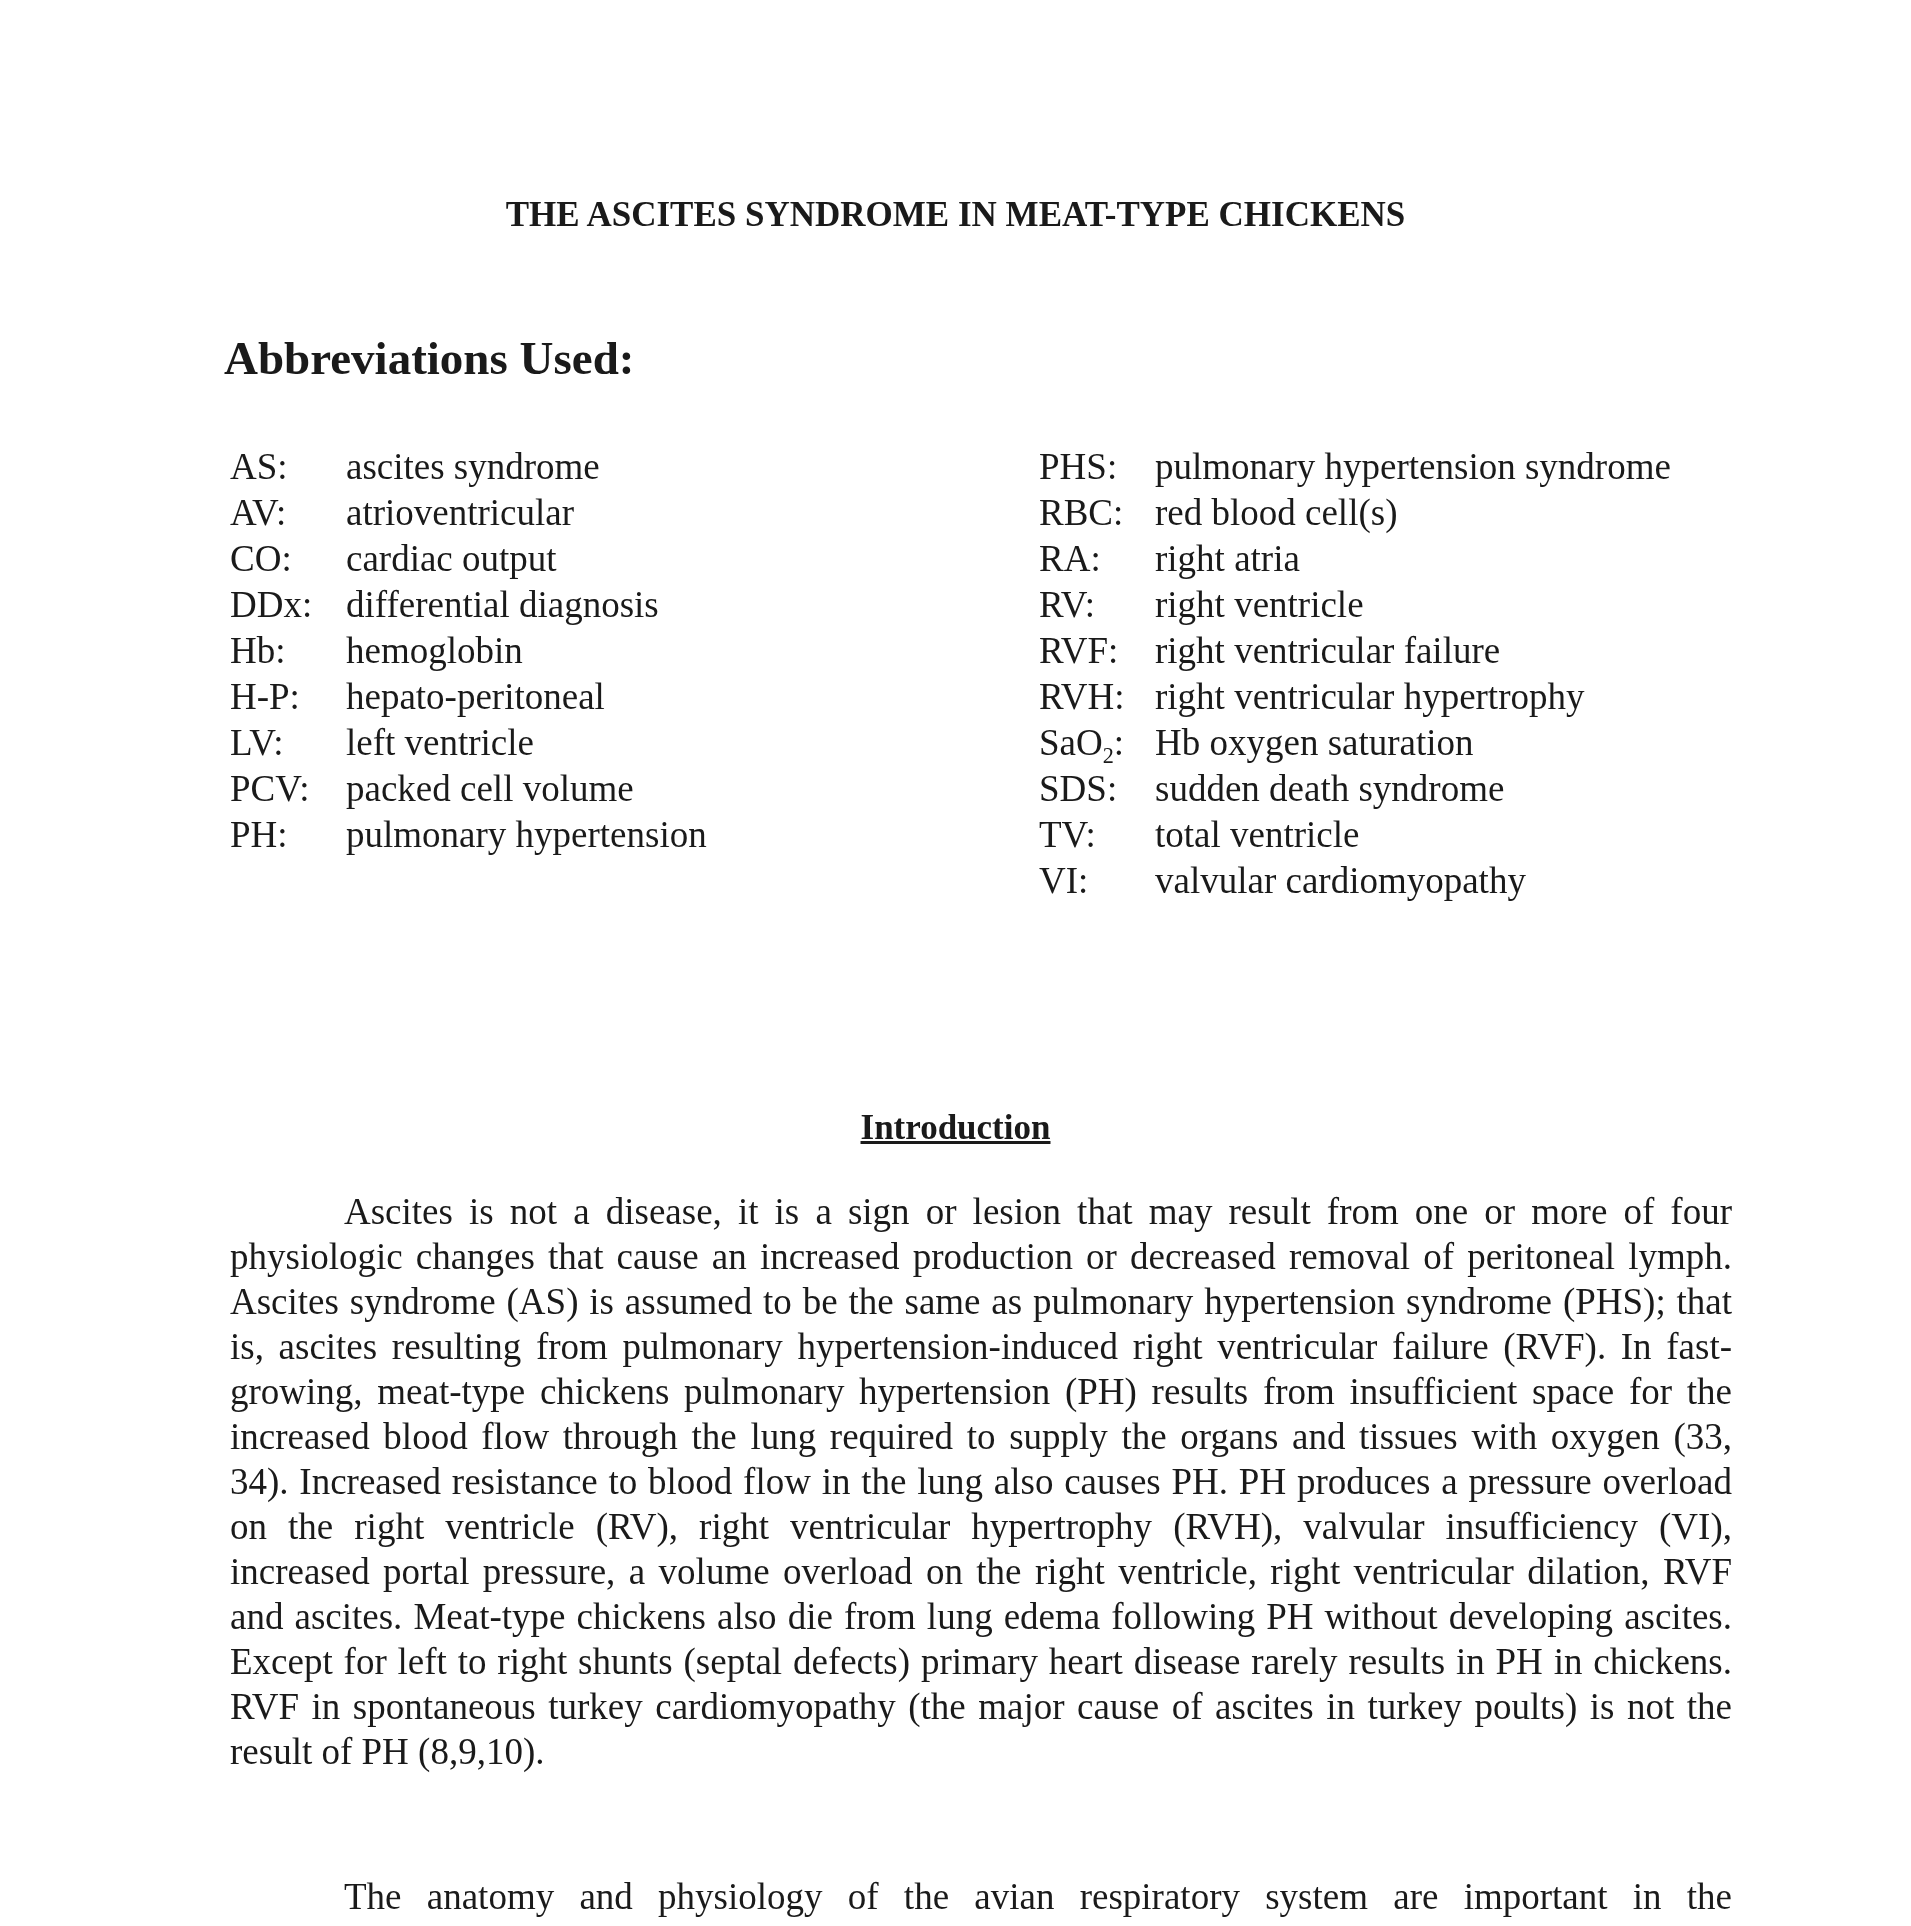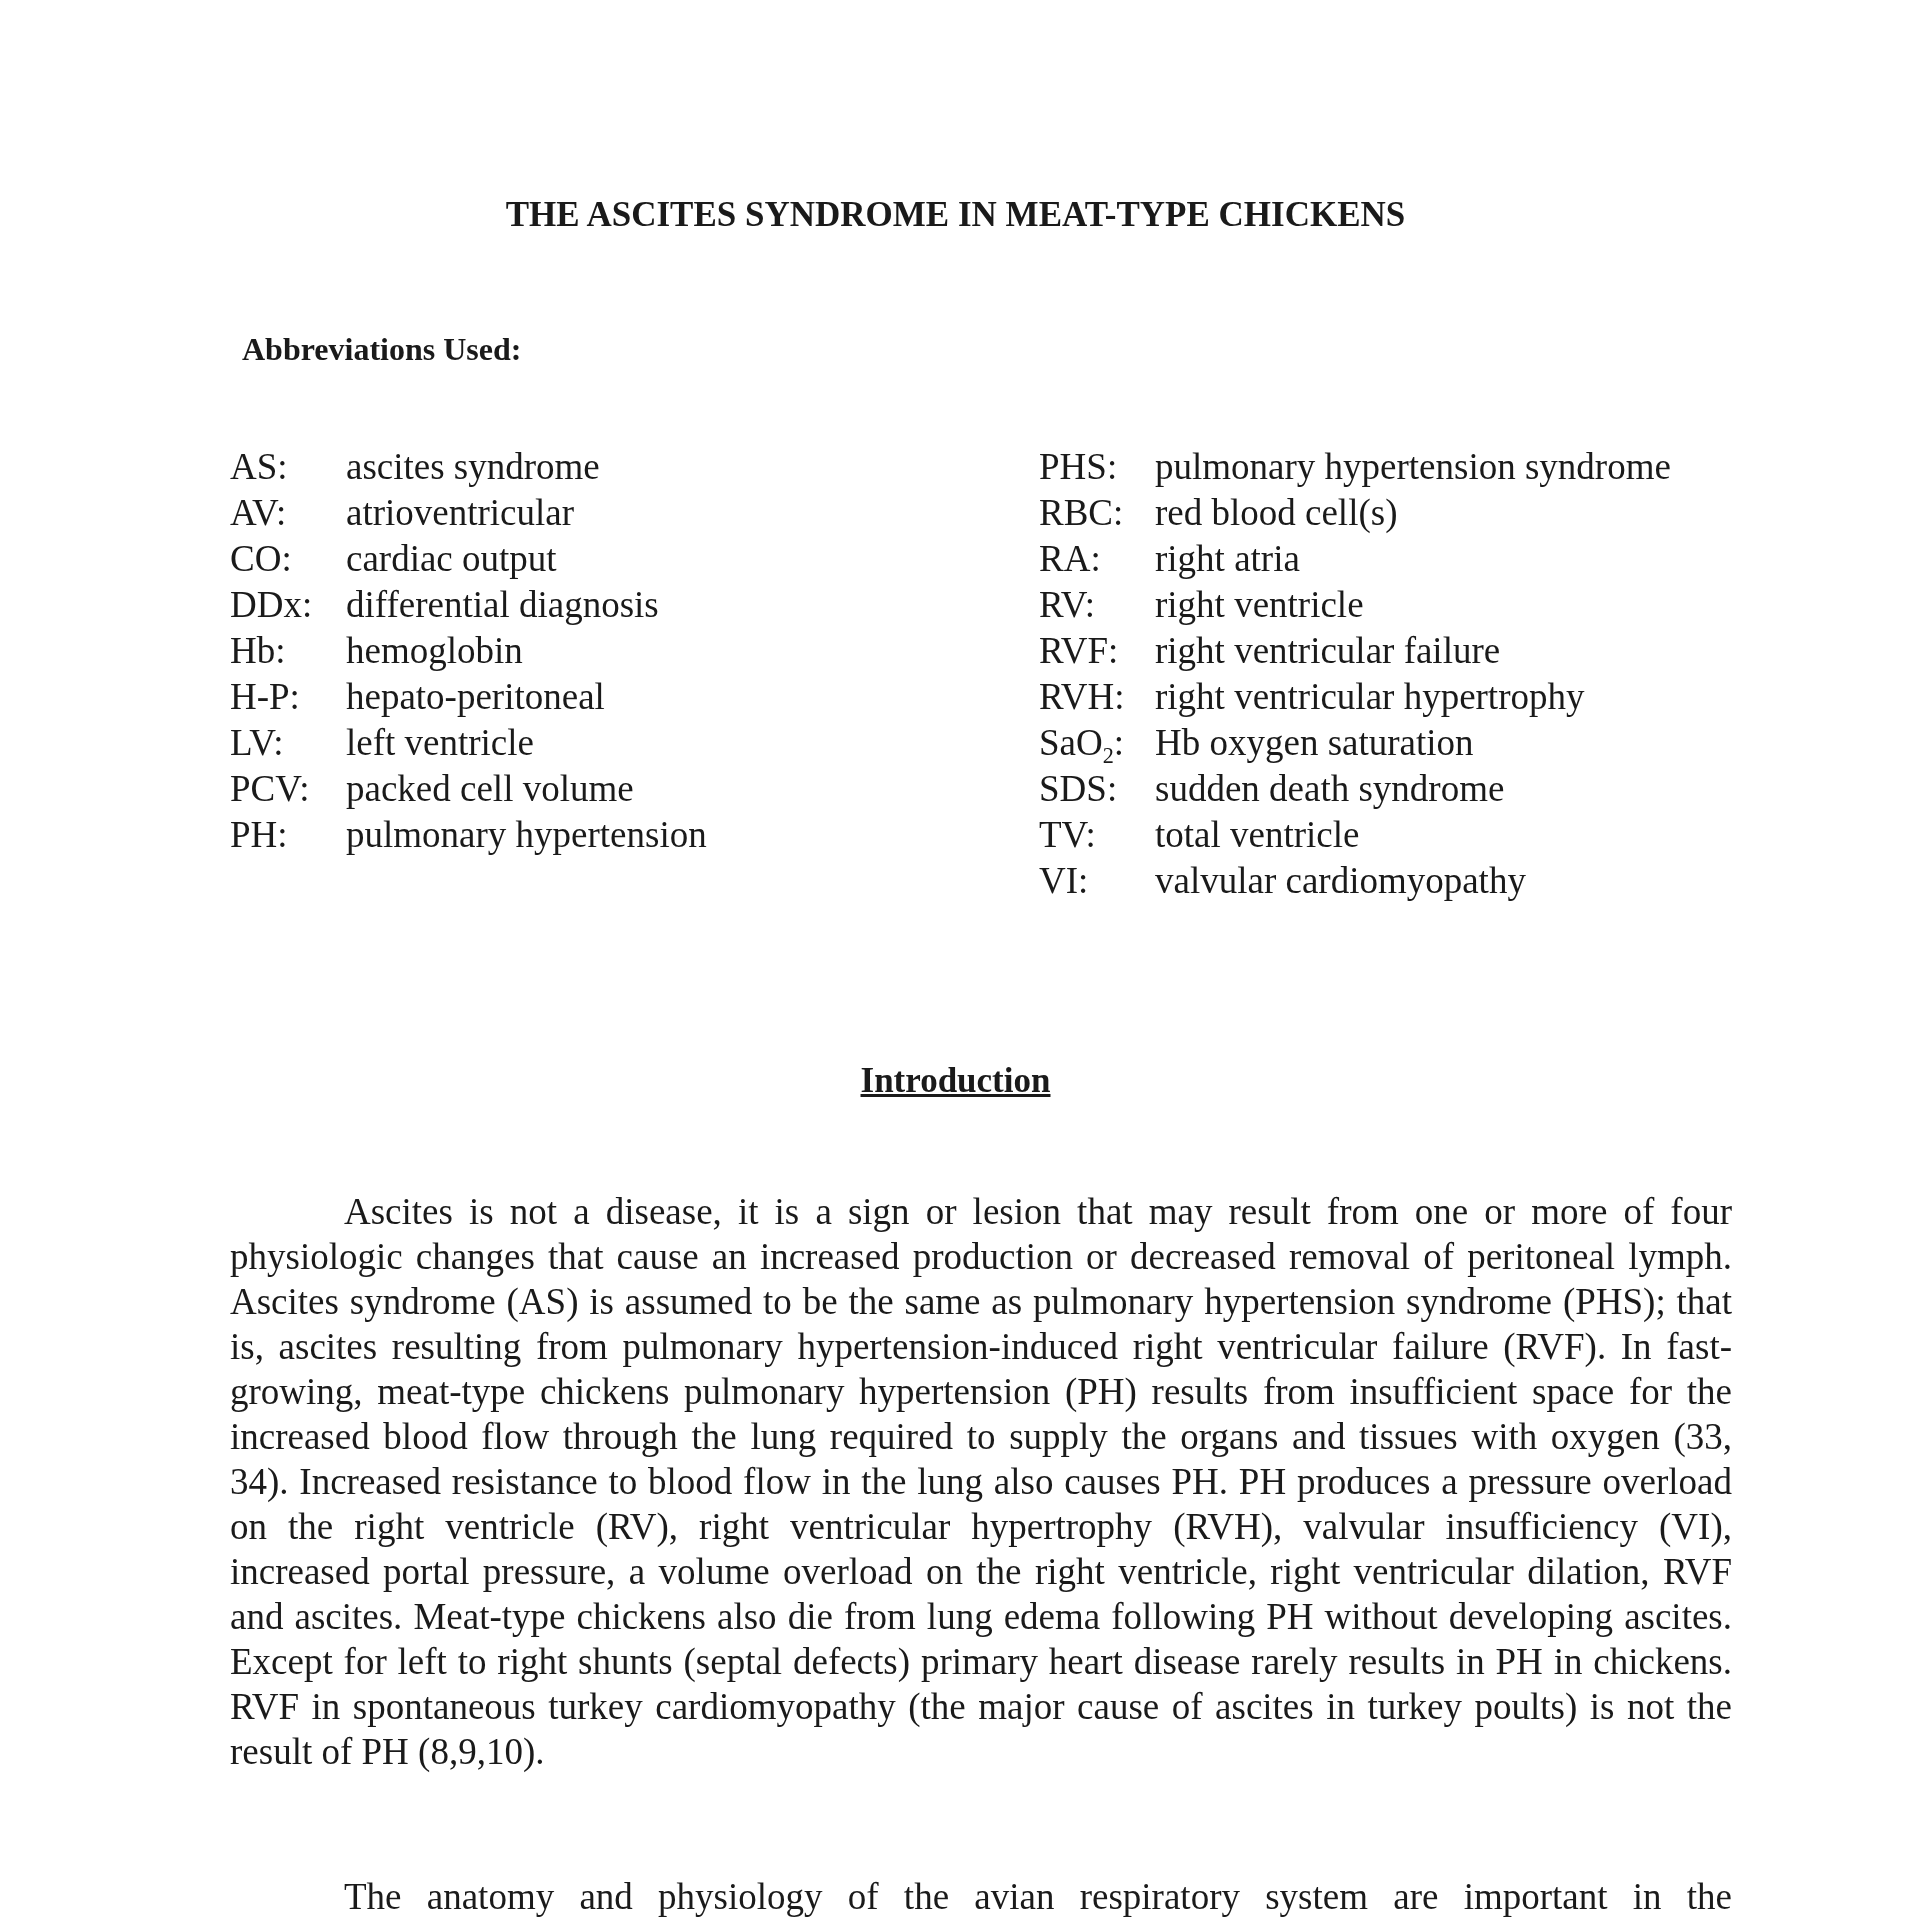--- a/index.html
+++ b/index.html
@@ -6,31 +6,31 @@
   body {
     width: 1911px; height: 2495px; position: relative; overflow: hidden;
     font-family: "Liberation Serif", "DejaVu Serif", serif;
     color: #1a1a1a;
   }
   .page-title {
     position: absolute; top: 195px; left: 0; width: 1911px;
     text-align: center; font-weight: bold; font-size: 35px; letter-spacing: 0px;
   }
   .abbr-heading {
-    position: absolute; top: 331px; left: 242px;
-    font-weight: bold; font-size: 32px;
+    position: absolute; top: 331px; left: 224px;
+    font-weight: bold; font-size: 47px;
   }
   .abbr-col { position: absolute; top: 444px; }
   .abbr-col.left { left: 230px; }
   .abbr-col.right { left: 1039px; }
   .abbr-row { height: 46px; font-size: 37px; line-height: 46px; white-space: nowrap; }
   .abbr-row .code { display: inline-block; width: 116px; }
   .abbr-row .def { display: inline-block; }
   .section-heading {
-    position: absolute; top: 1061px; left: 0; width: 1911px;
+    position: absolute; top: 1108px; left: 0; width: 1911px;
     text-align: center; font-weight: bold; font-size: 35px; text-decoration: underline;
   }
   .para {
     position: absolute; left: 230px; width: 1502px;
     font-size: 37px; line-height: 45px; text-align: justify;
     text-indent: 114px;
   }
   .para.p1 { top: 1152px; }
   .para.p2 { top: 1837px; }
   sub { font-size: 60%; line-height: 0; }

